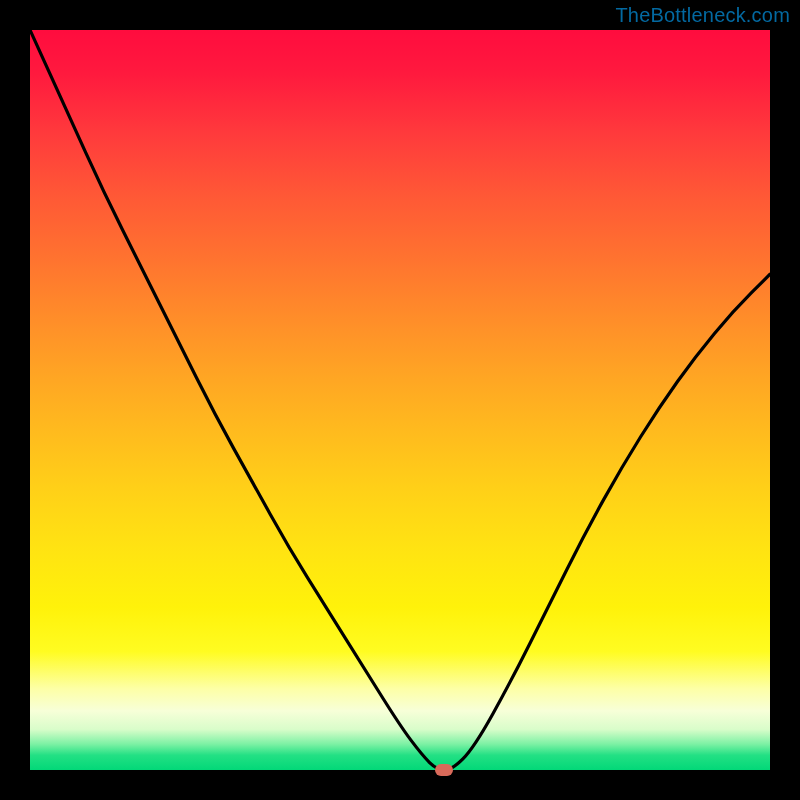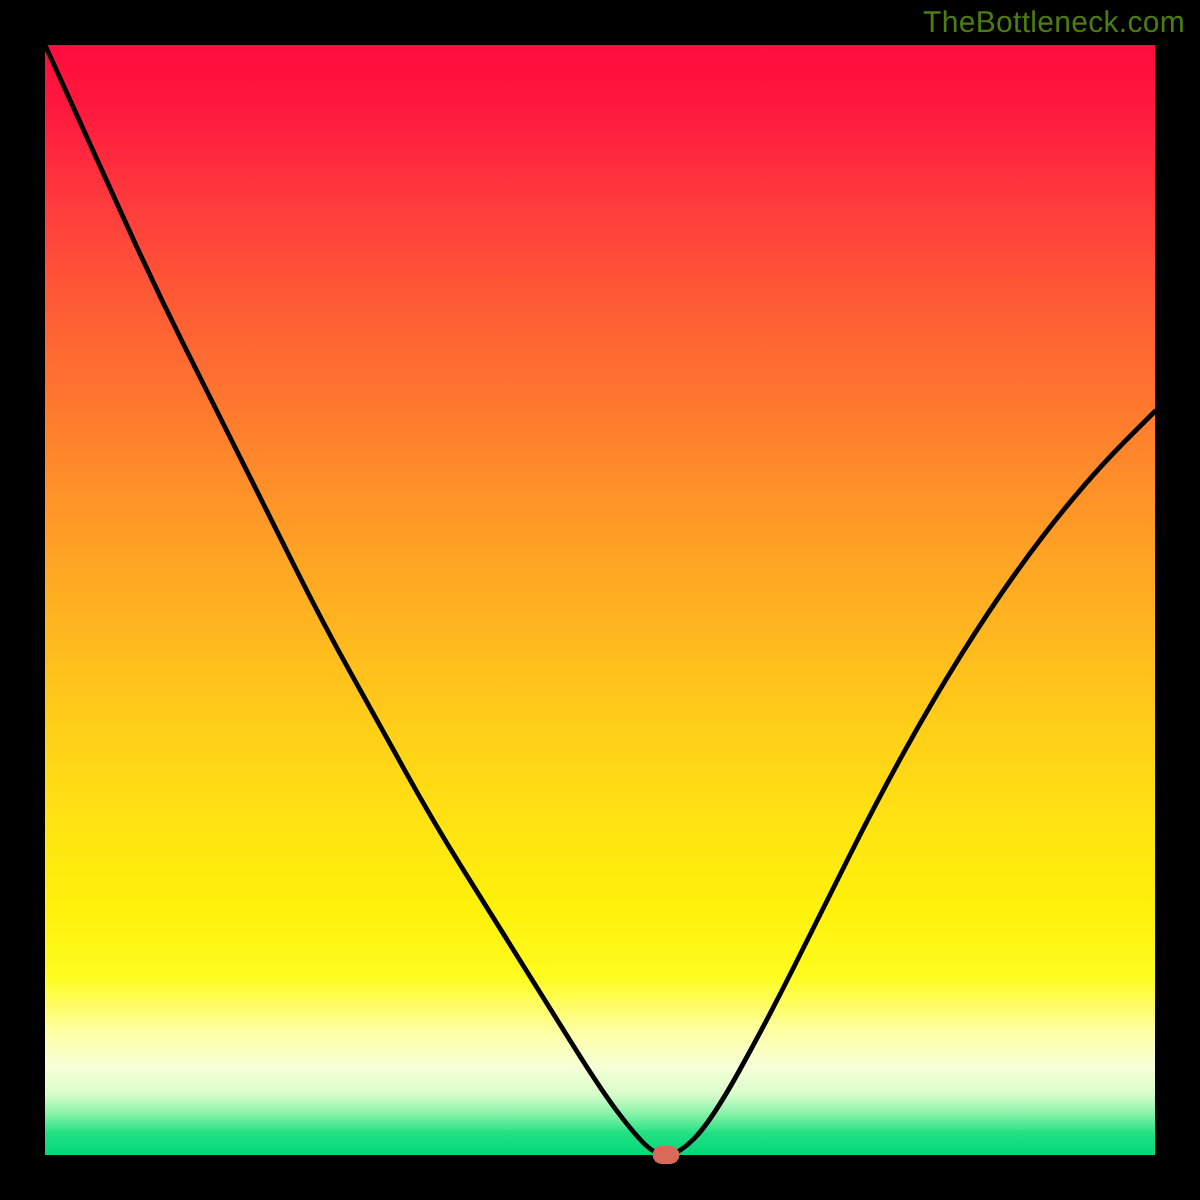--- a/index.html
+++ b/index.html
@@ -45,21 +45,21 @@
       #d9fdca 94.5%,
       #7cf1a4 96.5%,
       #23e084 98%,
       #02d878 100%
     );
   }
   .watermark {
     position: absolute;
     top: 4px;
     right: 10px;
-    color: #4d7c0f;
+    color: #0369a1;
     font-size: 20px;
     font-weight: 400;
     letter-spacing: 0.2px;
   }
   svg.curve {
     position: absolute;
     top: 0;
     left: 0;
     width: 740px;
     height: 740px;

